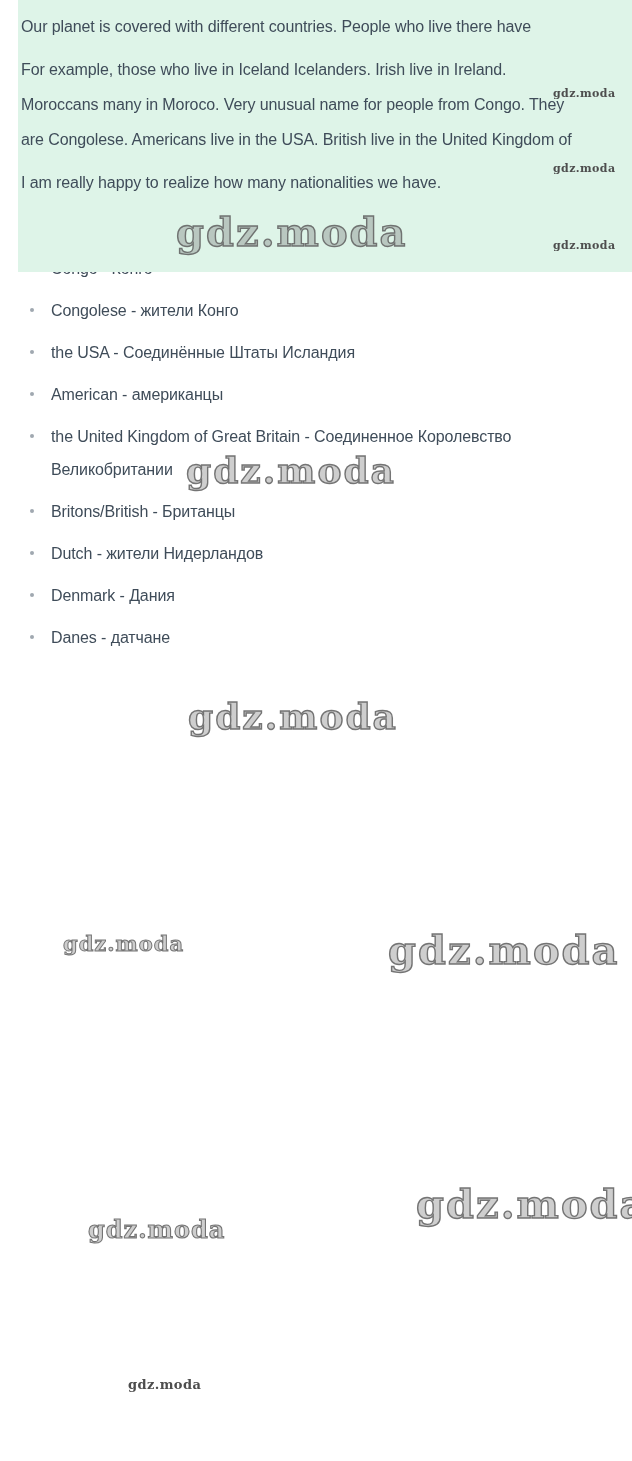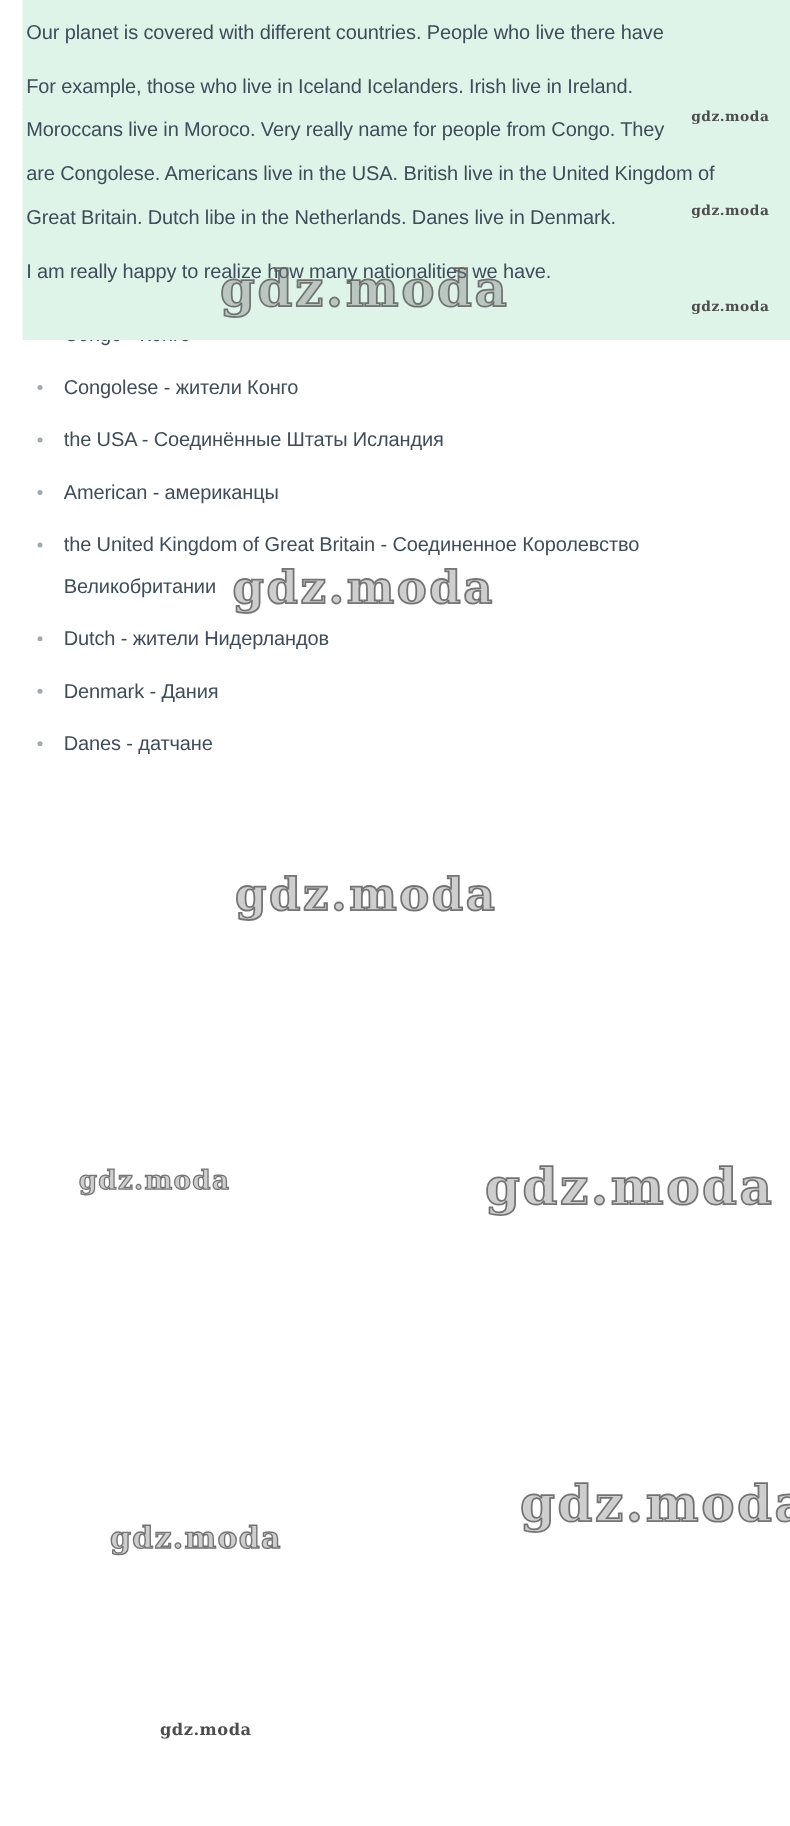--- a/index.html
+++ b/index.html
@@ -119,20 +119,23 @@
       <div class="line">the USA - Соединённые Штаты Исландия</div>
     </li>
   <li>
       <div class="line">American - американцы</div>
     </li>
   <li>
     <div class="line">the United Kingdom of Great Britain - Соединенное Королевство</div>
     <div class="line">Великобритании</div>
   </li>
   <li>
+      <div class="line">Britons/British - Британцы</div>
+    </li>
+  <li>
       <div class="line">Dutch - жители Нидерландов</div>
     </li>
   <li>
       <div class="line">Denmark - Дания</div>
     </li>
   <li>
       <div class="line">Danes - датчане</div>
     </li>
 </ul>
 
@@ -165,23 +168,22 @@
 <div id="draft-p3" class="abs">
   <div class="line">I am really happy to realize how many nationalities we have.</div>
 </div>
 
 <div id="answer" class="abs">
   <div class="para">
     <div class="line">Our planet is covered with different countries. People who live there have</div>
   </div>
   <div class="para">
     <div class="line">For example, those who live in Iceland Icelanders. Irish live in Ireland.</div>
-    <div class="line">Moroccans live in Moroco. Very really name for people from Congo. They</div>
+    <div class="line">Moroccans many in Moroco. Very unusual name for people from Congo. They</div>
     <div class="line">are Congolese. Americans live in the USA. British live in the United Kingdom of</div>
-    <div class="line">Great Britain. Dutch libe in the Netherlands. Danes live in Denmark.</div>
   </div>
   <div class="para">
     <div class="line">I am really happy to realize how many nationalities we have.</div>
   </div>
 </div>
 
 <span id="wm1" class="wm wm-small">gdz.moda</span>
 <span id="wm2" class="wm wm-small">gdz.moda</span>
 <span id="wm3" class="wm wm-engraved wm-e40">gdz.moda</span>
 <span id="wm4" class="wm wm-small">gdz.moda</span>

